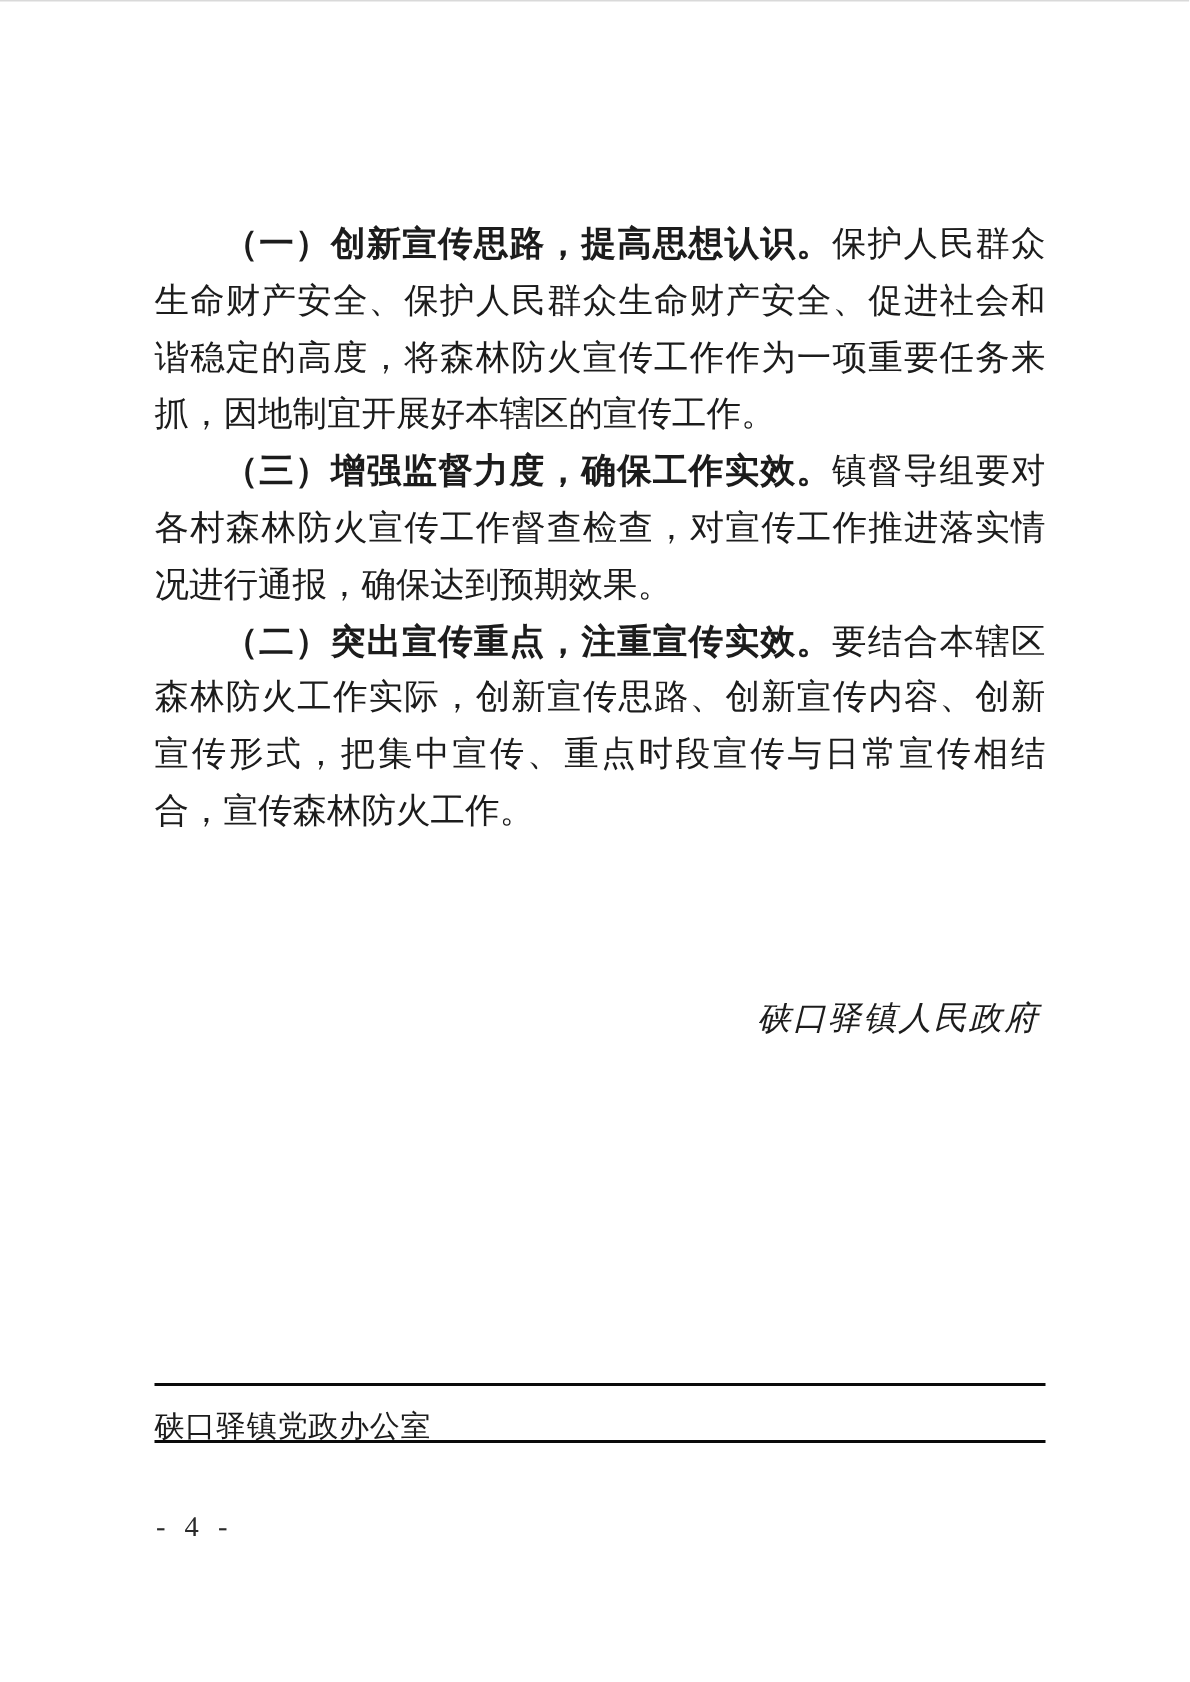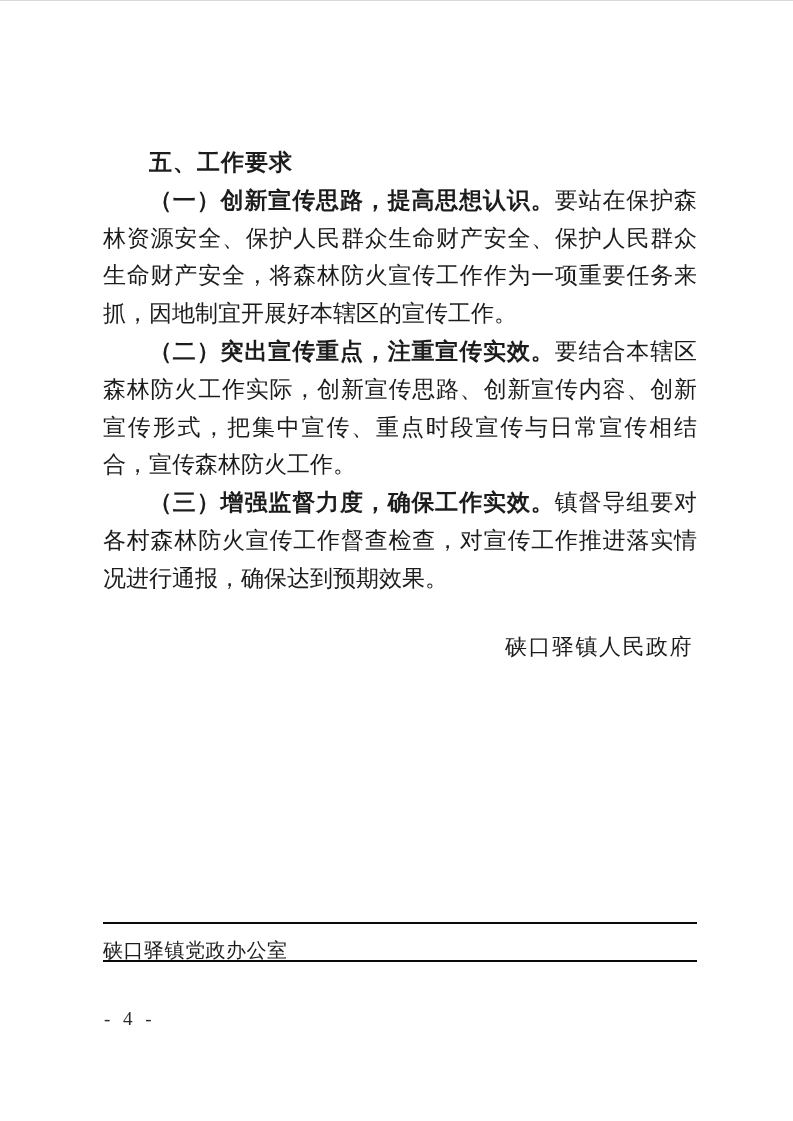--- a/index.html
+++ b/index.html
@@ -41,26 +41,27 @@
   }
   .para {
     margin: 0;
     text-indent: 2em;
   }
   .para .lead {
     font-weight: 600;
   }
   .signature {
     position: absolute;
-    top: 628px;
+    top: 660px;
     right: 100px;
     text-align: center;
     font-size: 22px;
     line-height: 37.8px;
     letter-spacing: 1.5px;
+    font-style: italic;
   }
   .footer-rule {
     position: absolute;
     left: 103px;
     width: 594px;
     height: 2px;
     background: #0a0a0a;
   }
   .footer-rule.top { top: 922px; }
   .footer-rule.bottom { top: 960px; }
@@ -85,27 +86,26 @@
     color: #2a2a2a;
   }
 </style>
 </head>
 <body>
 
 <div class="page">
   <div class="top-edge"></div>
 
   <div class="content">
-    <h1 class="heading">五、工作要求</h1>
 
-    <p class="para"><span class="lead">（一）创新宣传思路，提高思想认识。</span><span>要站在保护森林资源安全、保护人民群众生命财产安全、保护人民群众生命财产安全，将森林防火宣传工作作为一项重要任务来抓，因地制宜开展好本辖区的宣传工作。</span></p>
+    <p class="para"><span class="lead">（一）创新宣传思路，提高思想认识。</span><span>保护人民群众生命财产安全、保护人民群众生命财产安全、促进社会和谐稳定的高度，将森林防火宣传工作作为一项重要任务来抓，因地制宜开展好本辖区的宣传工作。</span></p>
+
+    <p class="para"><span class="lead">（三）增强监督力度，确保工作实效。</span><span>镇督导组要对各村森林防火宣传工作督查检查，对宣传工作推进落实情况进行通报，确保达到预期效果。</span></p>
 
     <p class="para"><span class="lead">（二）突出宣传重点，注重宣传实效。</span><span>要结合本辖区森林防火工作实际，创新宣传思路、创新宣传内容、创新宣传形式，把集中宣传、重点时段宣传与日常宣传相结合，宣传森林防火工作。</span></p>
-
-    <p class="para"><span class="lead">（三）增强监督力度，确保工作实效。</span><span>镇督导组要对各村森林防火宣传工作督查检查，对宣传工作推进落实情况进行通报，确保达到预期效果。</span></p>
   </div>
 
   <div class="signature">
     <div>硖口驿镇人民政府</div>
   </div>
 
   <div class="footer-rule top"></div>
   <div class="footer-row">
     <span>硖口驿镇党政办公室</span>
   </div>

